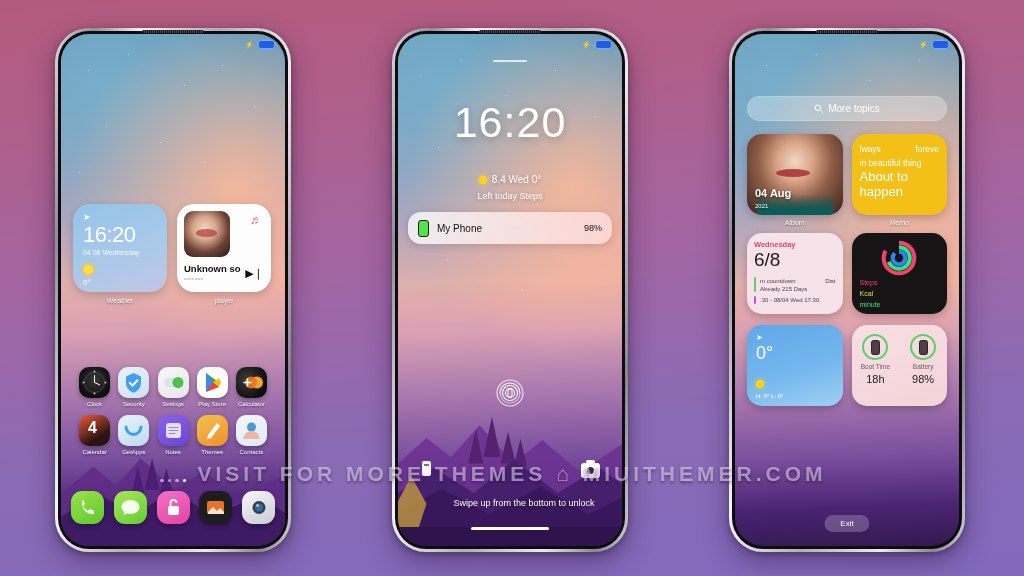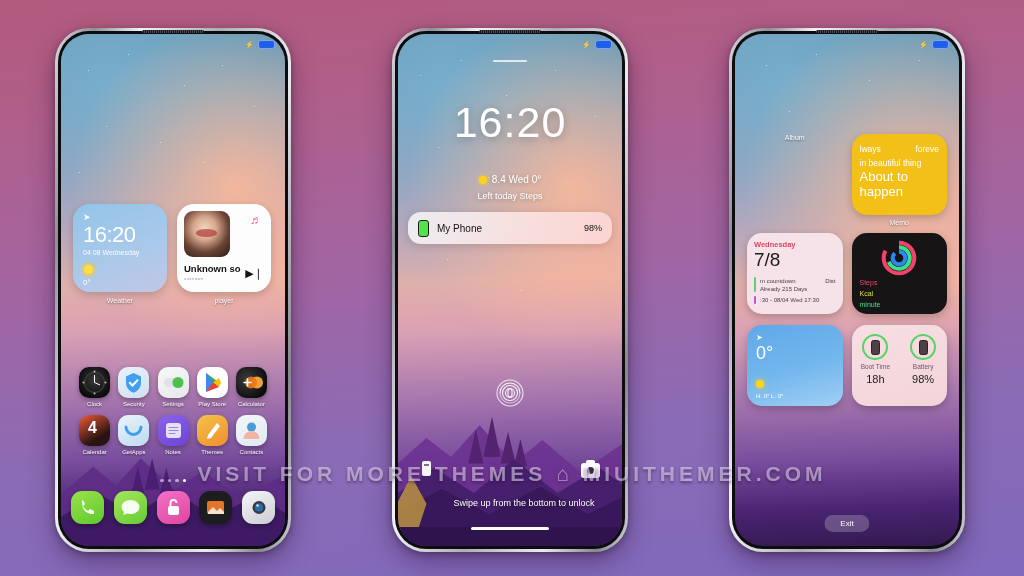--- a/index.html
+++ b/index.html
@@ -518,45 +518,56 @@
           <i style="left:60%;top:9%"></i>
         <i style="left:82%;top:5%"></i>
           <i style="left:24%;top:15%"></i>
       </div>
 
       <div class="statusbar">
         <span class="bolt">⚡</span>
         <span class="batt"></span>
       </div>
 
+      <div class="search-bar">
+        <svg width="9" height="9" viewBox="0 0 10 10">
+          <circle cx="4.2" cy="4.2" r="3.1" fill="none" stroke="#fff" stroke-width="1.1"></circle>
+          <line x1="6.6" y1="6.6" x2="9.2" y2="9.2" stroke="#fff" stroke-width="1.1" stroke-linecap="round"></line>
+        </svg>
+        <span>More topics</span>
+      </div>
 
       <div class="wgrid">
 
         <div class="wrow">
           <div class="wcell">
+            <div class="card album">
+              <span class="album-date">04 Aug</span>
+              <span class="album-year">2021</span>
+            </div>
             <div class="wcap">Album</div>
           </div>
           <div class="wcell">
             <div class="card memo">
               <div class="memo-l1">
                 <span>lways</span>
                 <span>foreve</span>
               </div>
               <div class="memo-l2">in beautiful thing</div>
               <div class="memo-l3">About to happen</div>
             </div>
             <div class="wcap">Memo</div>
           </div>
         </div>
 
         <div class="wrow">
           <div class="wcell">
             <div class="card cal">
               <div class="cal-day">Wednesday</div>
-              <div class="cal-date">7/8</div>
+              <div class="cal-date">6/8</div>
               <div class="cal-evt">
                 <span class="bar"></span>
                 <span class="txt">
                   <span class="row1">
                     <span>m countdown</span>
                     <span>Dist</span>
                   </span>
                   <span style="display:block">Already 215 Days</span>
                 </span>
               </div>

